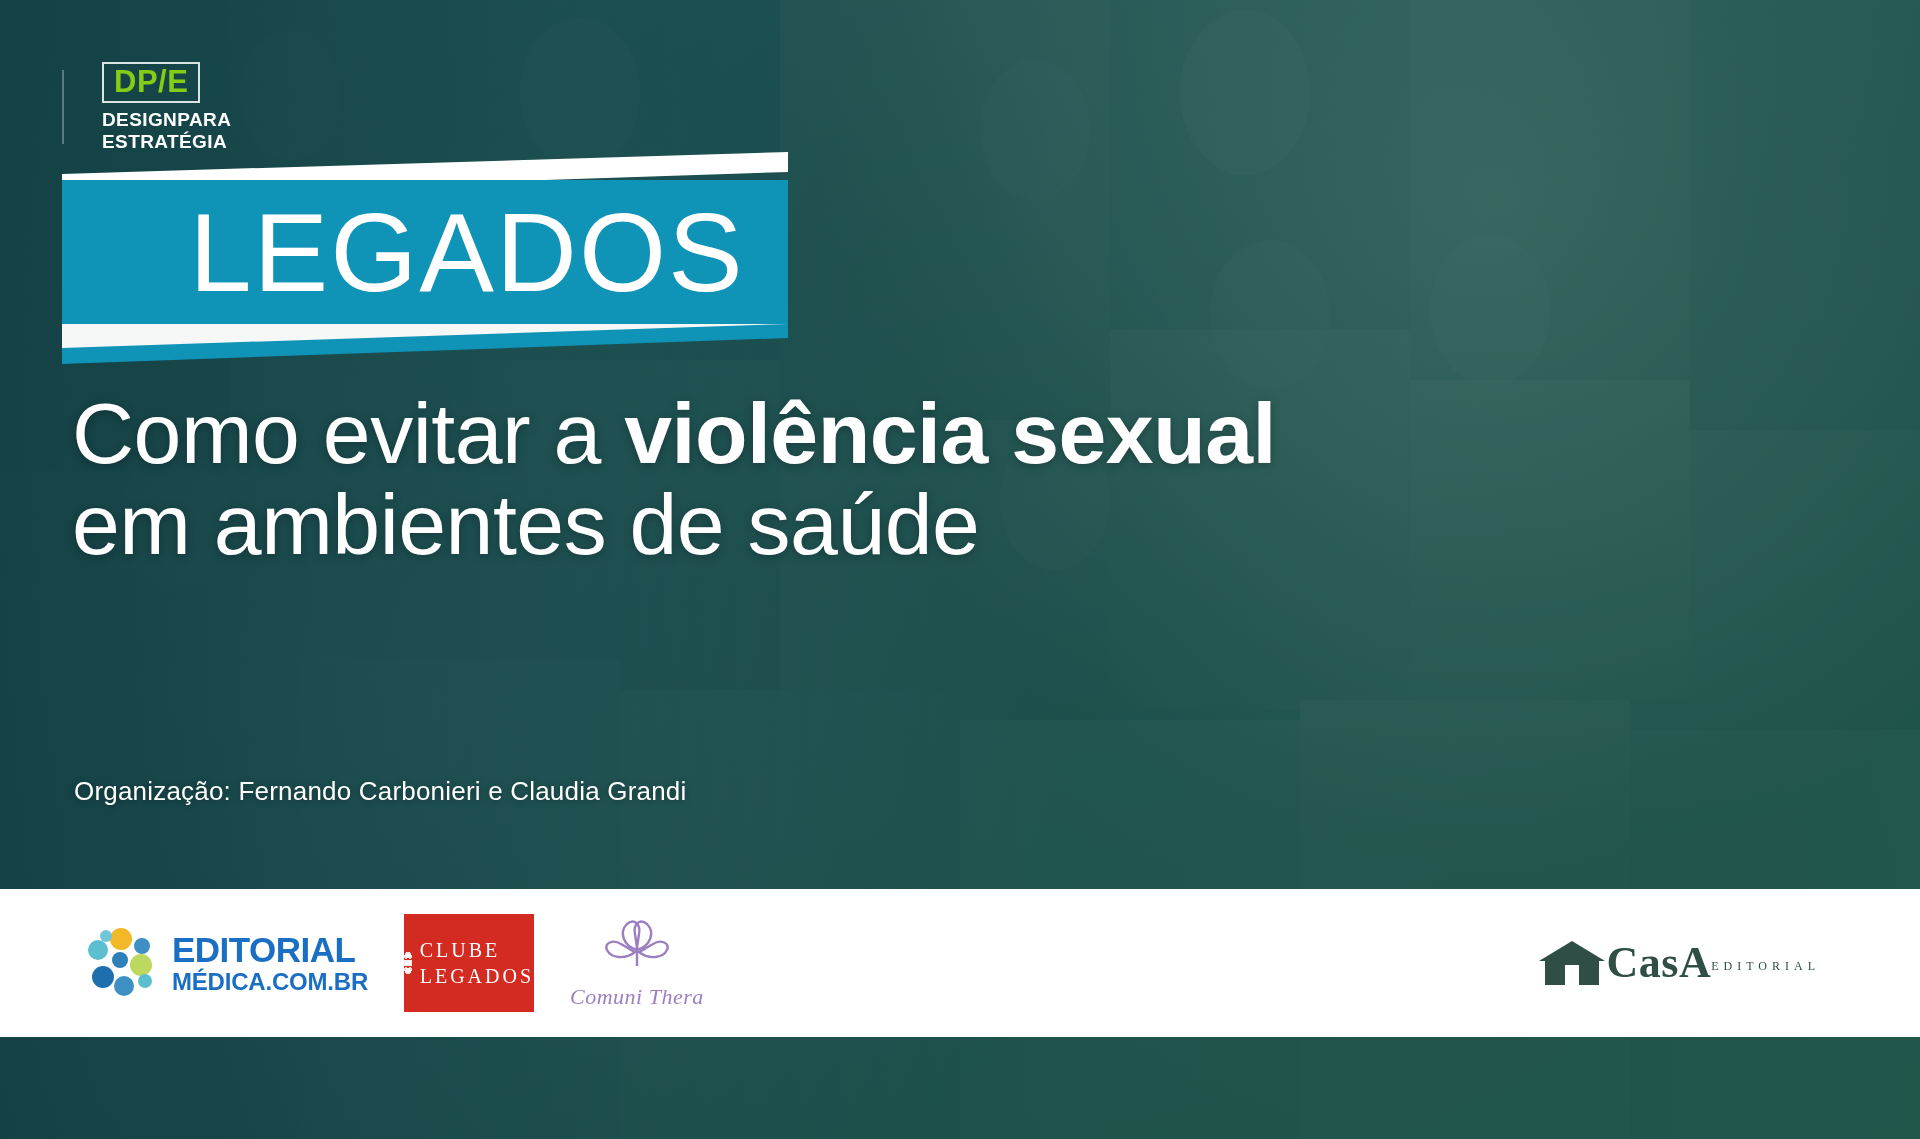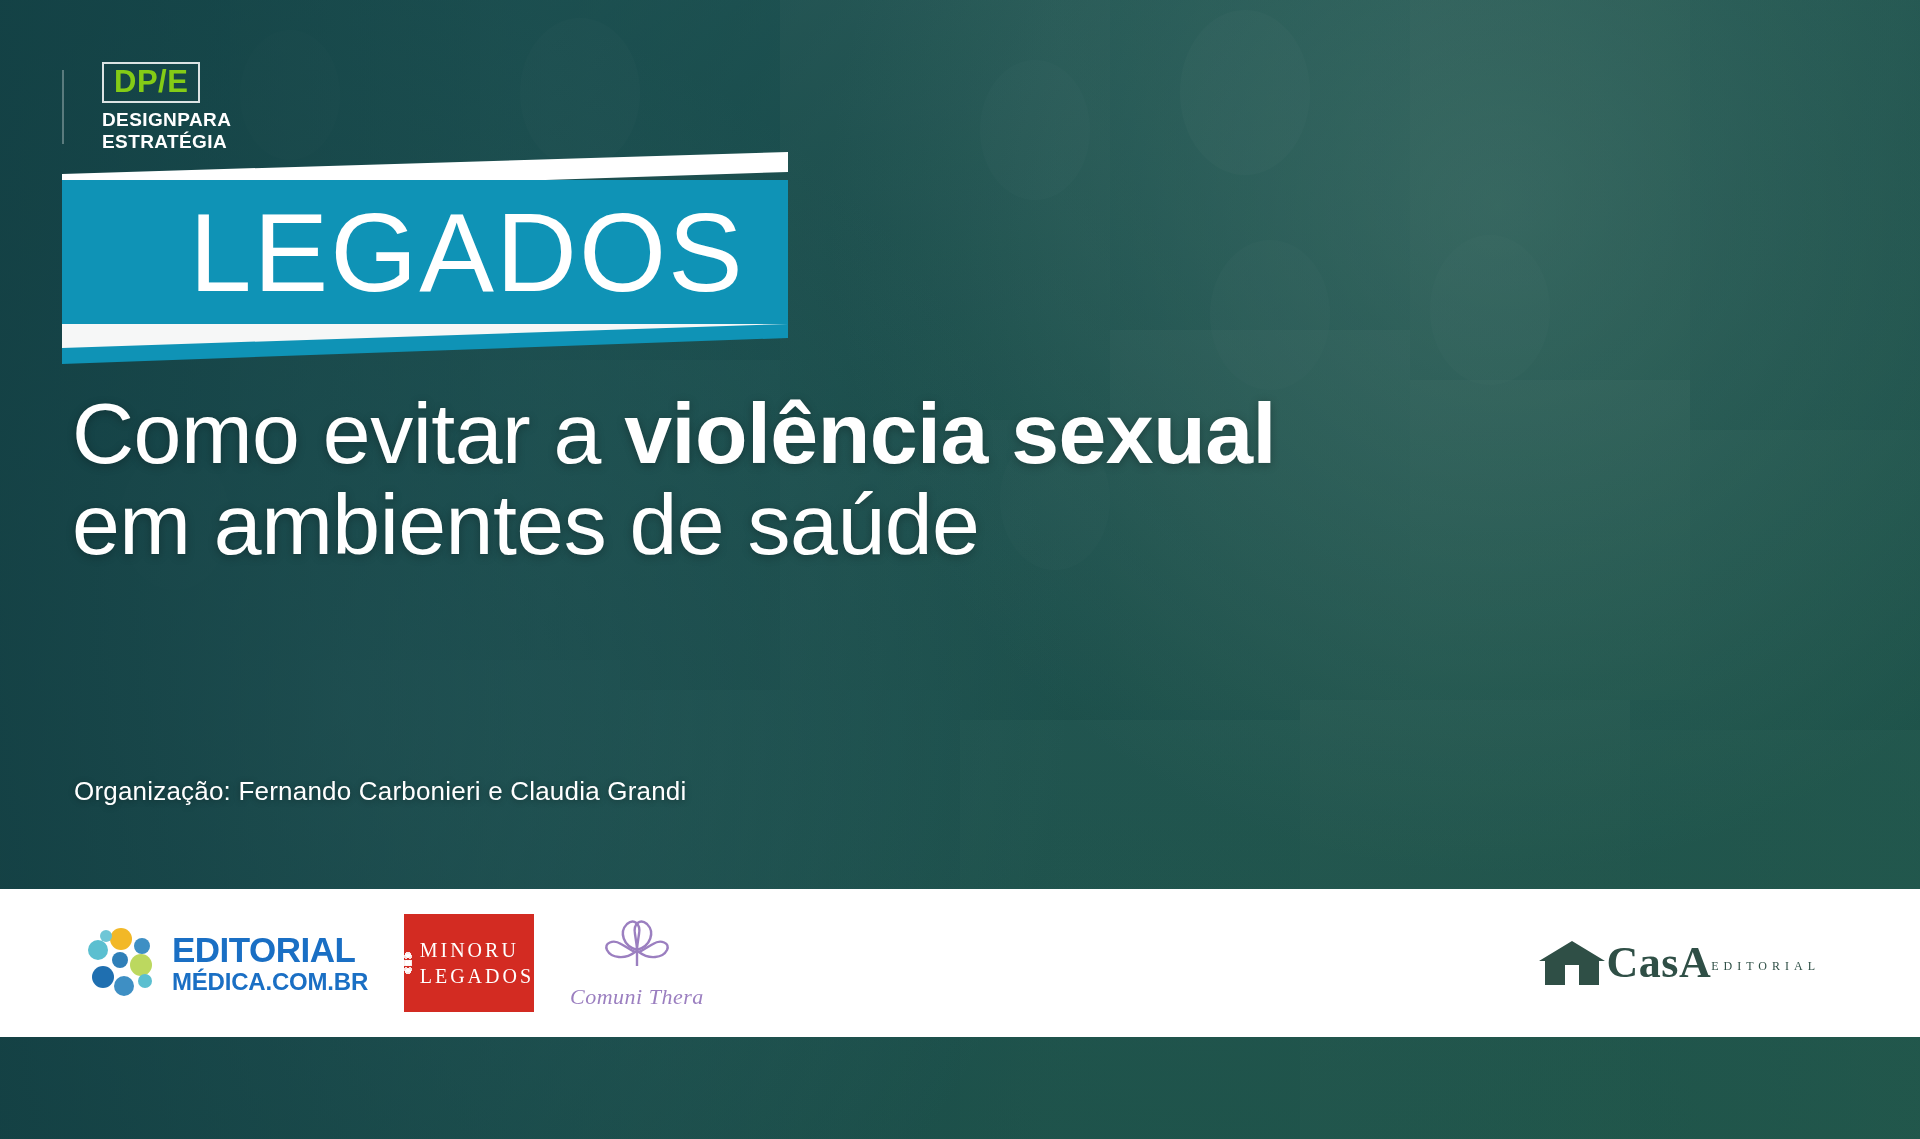--- a/index.html
+++ b/index.html
@@ -233,21 +233,21 @@
         </div>
         <div class="am-words">
           <span class="a1">EDITORIAL</span>
           <span class="a2">MÉDICA.COM.BR</span>
         </div>
       </div>
 
       <div class="hanei">
         <div class="diamond"></div>
         <div class="hanei-words">
-          <span>MINORU</span>
+          <span>CLUBE</span>
           <span>LEGADOS</span>
         </div>
       </div>
 
       <div class="comuni">
         <svg width="96" height="66" viewBox="0 0 96 66">
           <g fill="none" stroke="#9b7fc0" stroke-width="2.4">
             <path d="M48 34 C34 30 30 16 38 8 C45 2 52 8 50 18 C49 25 48 30 48 34 Z"></path>
             <path d="M48 34 C62 30 66 16 58 8 C51 2 44 8 46 18 C47 25 48 30 48 34 Z"></path>
             <path d="M46 36 C36 44 22 42 18 34 C15 27 24 23 32 28 C39 32 43 35 46 36 Z"></path>

